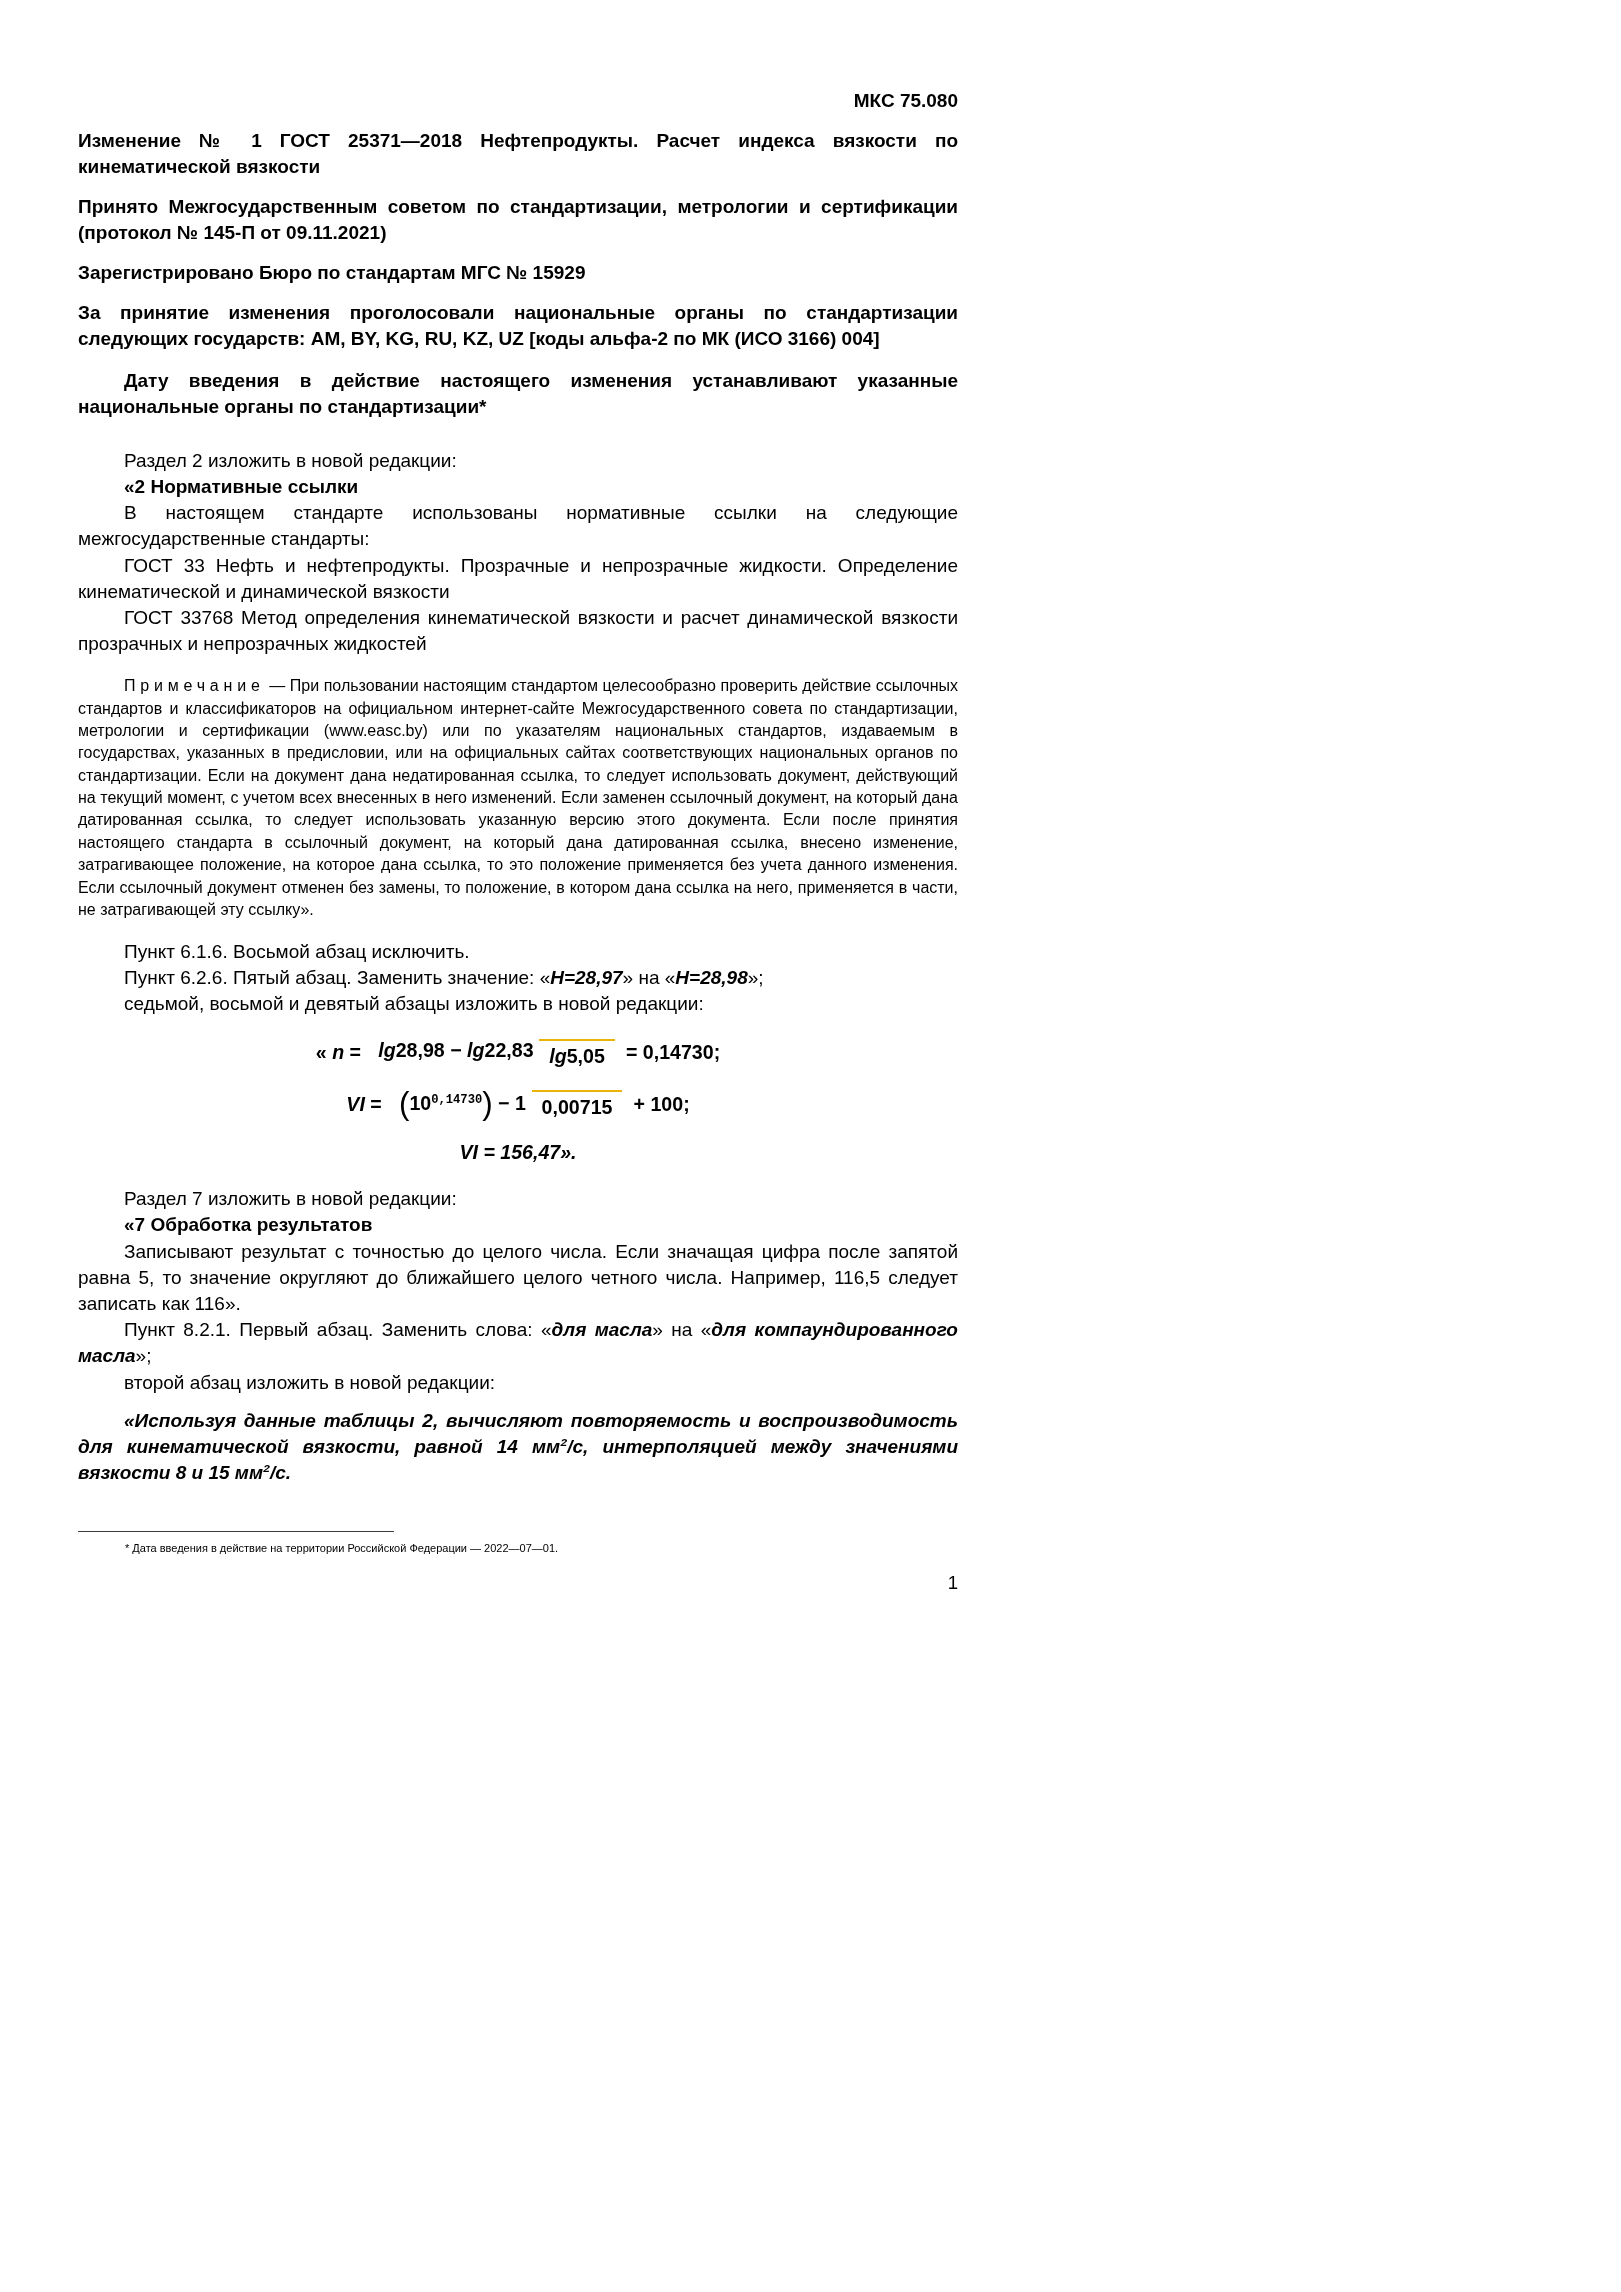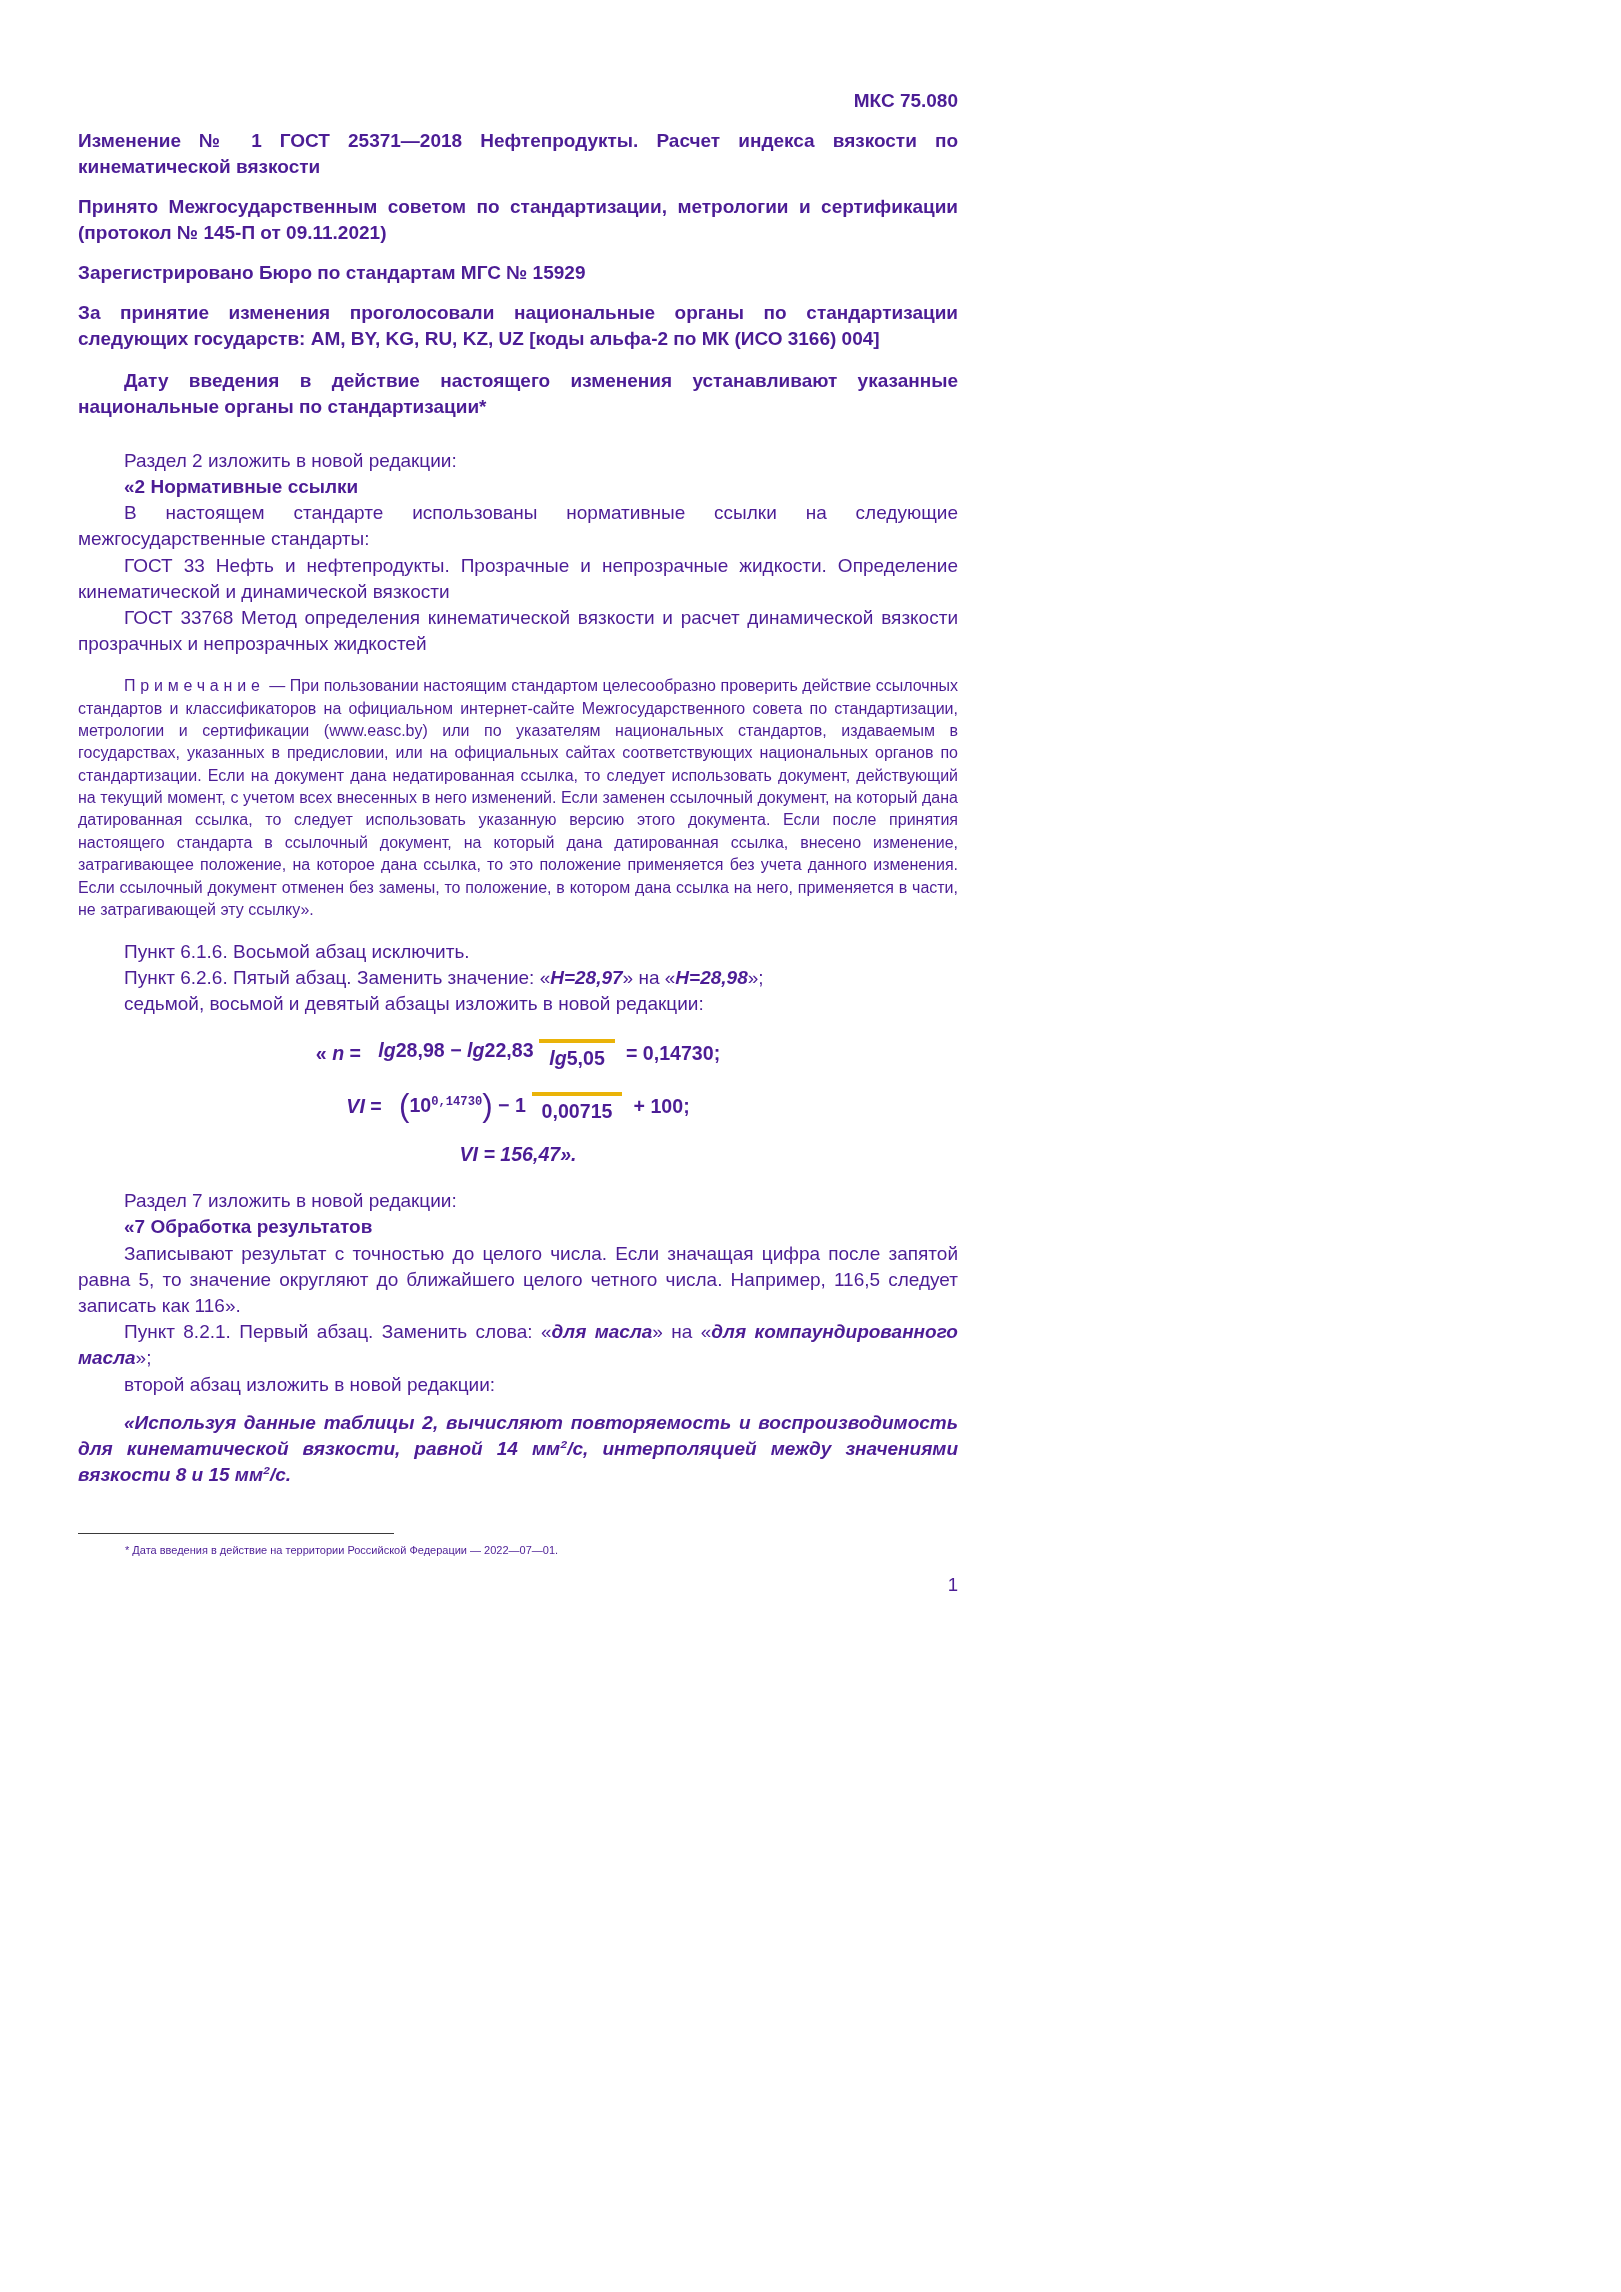--- a/index.html
+++ b/index.html
@@ -1,38 +1,38 @@
 <!DOCTYPE html>
 <html><head>
 <meta charset="utf-8">
 <style>
   html,body{margin:0;padding:0;background:#ffffff;}
   .page{width:1621px;height:2293px;background:#ffffff;position:relative;
-        font-family:"Liberation Sans",sans-serif;color:#4c1d95;overflow:hidden;}
+        font-family:"Liberation Sans",sans-serif;color:#000000;overflow:hidden;}
   .content{position:absolute;left:78px;top:90px;width:880px;}
   .mks{font-weight:bold;text-align:right;font-size:19px;}
   p{margin:0;font-size:19px;line-height:1.38;text-align:justify;}
   .b{font-weight:bold;}
   .bi{font-weight:bold;font-style:italic;}
   .it{font-style:italic;}
   .ind{text-indent:46px;}
   .mt12{margin-top:11.8px;}
   .mt14{margin-top:13.7px;}
   .mt16{margin-top:15.7px;}
   .mt18{margin-top:17.6px;}
   .mt20{margin-top:19.6px;}
   .mt22{margin-top:21.6px;}
   .mt28{margin-top:27.4px;}
   .mt46{margin-top:45px;}
   .note{font-size:16px;line-height:1.4;}
   .spaced{letter-spacing:0.3em;}
   .formula{text-align:center;font-weight:bold;font-size:19.6px;}
   .frac{display:inline-flex;flex-direction:row;vertical-align:middle;margin:0 5.9px;}
   .fnum{padding:0 5.9px 3.9px;display:inline-block;white-space:nowrap;}
-  .fden{border-top:4px solid #eab308;padding:3.9px 9.8px 0;display:inline-block;white-space:nowrap;}
+  .fden{border-top:2px solid #eab308;padding:3.9px 9.8px 0;display:inline-block;white-space:nowrap;}
   .bp{font-size:1.6em;font-weight:400;vertical-align:-0.12em;line-height:0.9;}
   sup{font-size:0.62em;line-height:0;font-weight:bold;font-family:Liberation Mono, monospace;}
   .footnote-rule{width:316px;border-top:1.5px solid #3a3a3a;height:0;}
   .footnote{font-size:11px;margin-top:8.8px;text-indent:47px;text-align:left;}
   .pagenum{text-align:right;font-size:18.6px;margin-top:15.7px;font-weight:normal;}
 </style>
 </head>
 <body>
 
 <div class="page">

